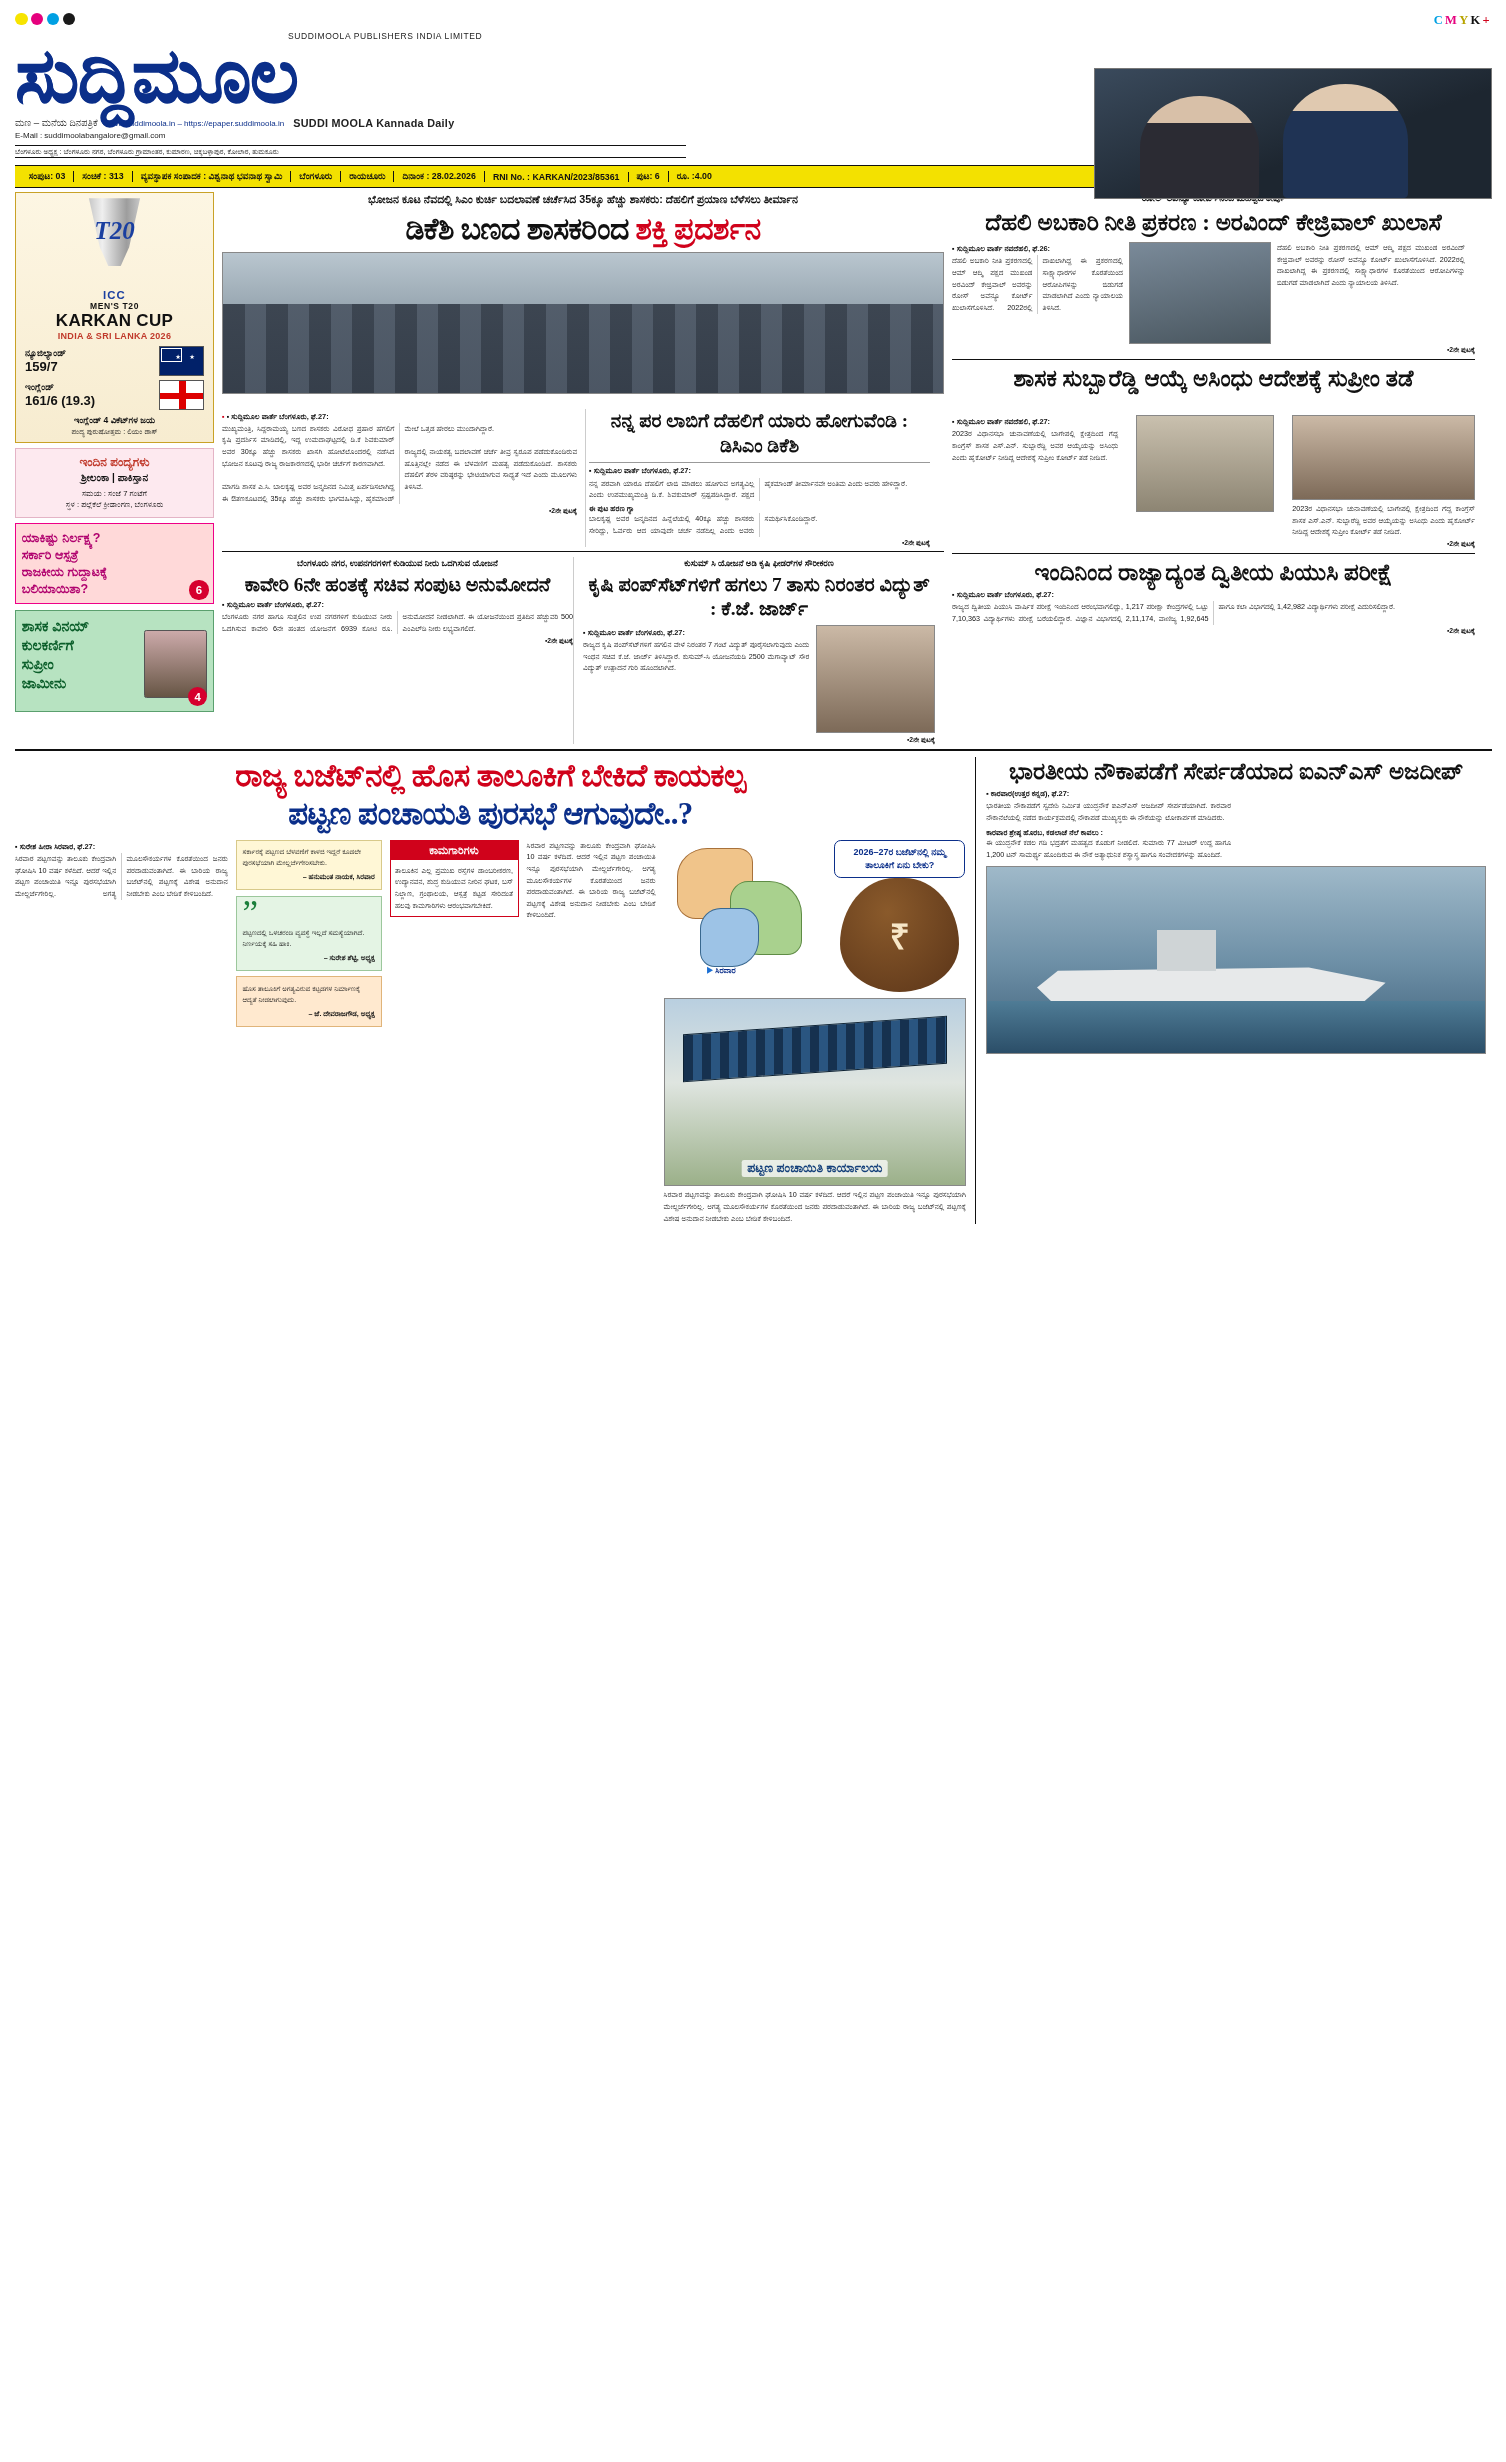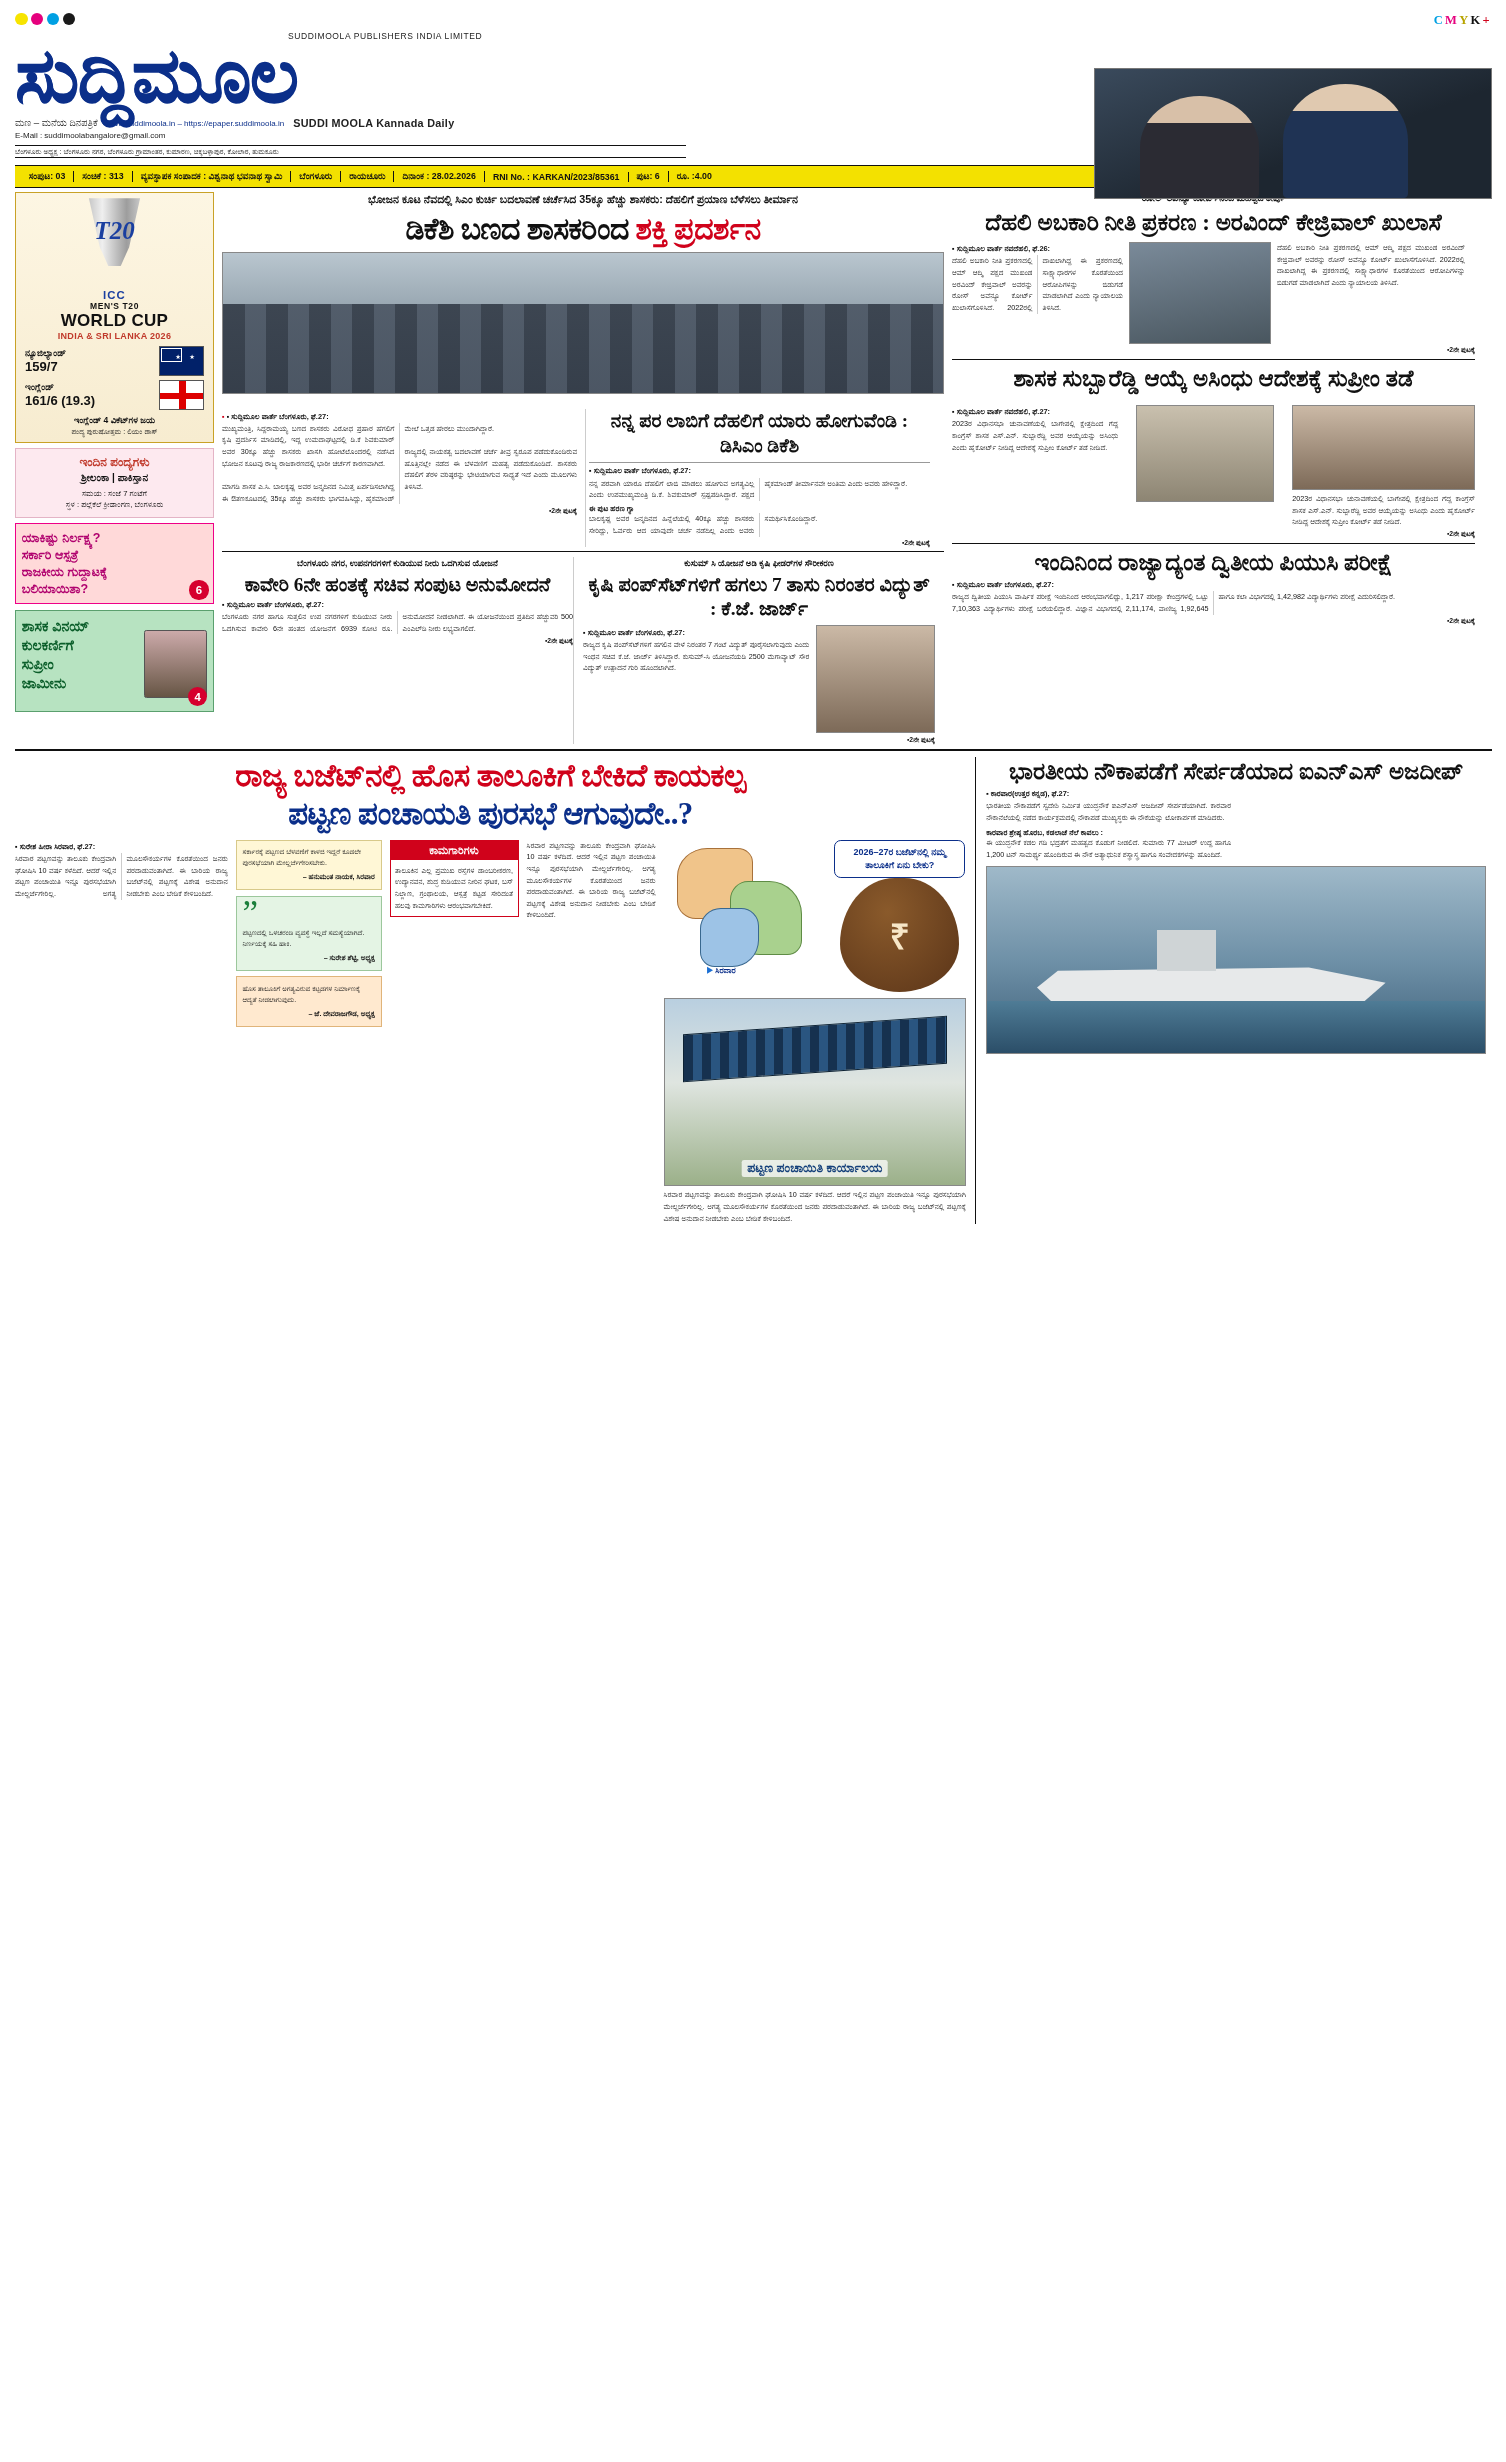--- a/index.html
+++ b/index.html
@@ -259,21 +259,21 @@
 
     <div class="col-left">
 
       <div class="wc-box">
         <div class="trophy">
           <div class="cup"></div>
           <div class="t20">T20</div>
         </div>
         <div class="wc-icc">ICC</div>
         <div class="wc-mens">MEN'S T20</div>
-        <div class="wc-title">WORLD CUP</div>
+        <div class="wc-title">KARKAN CUP</div>
         <div class="wc-host">INDIA &amp; SRI LANKA 2026</div>
 
         <div class="score-row">
           <div style="text-align:left">
             <div class="team-name">ನ್ಯೂಜಿಲ್ಯಾಂಡ್</div>
             <div class="score">159/7</div>
           </div>
           <div class="flag flag-nz"></div>
         </div>
         <div class="score-row">
@@ -382,21 +382,21 @@
           <div class="body cols2">ದೆಹಲಿ ಅಬಕಾರಿ ನೀತಿ ಪ್ರಕರಣದಲ್ಲಿ ಆಮ್ ಆದ್ಮಿ ಪಕ್ಷದ ಮುಖಂಡ ಅರವಿಂದ್ ಕೇಜ್ರಿವಾಲ್ ಅವರನ್ನು ರೋಸ್ ಅವೆನ್ಯೂ ಕೋರ್ಟ್ ಖುಲಾಸೆಗೊಳಿಸಿದೆ. 2022ರಲ್ಲಿ ದಾಖಲಾಗಿದ್ದ ಈ ಪ್ರಕರಣದಲ್ಲಿ ಸಾಕ್ಷ್ಯಾಧಾರಗಳ ಕೊರತೆಯಿಂದ ಆರೋಪಿಗಳನ್ನು ಬಿಡುಗಡೆ ಮಾಡಲಾಗಿದೆ ಎಂದು ನ್ಯಾಯಾಲಯ ತಿಳಿಸಿದೆ.</div>
         </div>
         <div class="photo people" style="width:142px;height:102px"></div>
         <div class="body" style="width:188px">ದೆಹಲಿ ಅಬಕಾರಿ ನೀತಿ ಪ್ರಕರಣದಲ್ಲಿ ಆಮ್ ಆದ್ಮಿ ಪಕ್ಷದ ಮುಖಂಡ ಅರವಿಂದ್ ಕೇಜ್ರಿವಾಲ್ ಅವರನ್ನು ರೋಸ್ ಅವೆನ್ಯೂ ಕೋರ್ಟ್ ಖುಲಾಸೆಗೊಳಿಸಿದೆ. 2022ರಲ್ಲಿ ದಾಖಲಾಗಿದ್ದ ಈ ಪ್ರಕರಣದಲ್ಲಿ ಸಾಕ್ಷ್ಯಾಧಾರಗಳ ಕೊರತೆಯಿಂದ ಆರೋಪಿಗಳನ್ನು ಬಿಡುಗಡೆ ಮಾಡಲಾಗಿದೆ ಎಂದು ನ್ಯಾಯಾಲಯ ತಿಳಿಸಿದೆ.</div>
       </div>
       <div class="cont">▪2ನೇ ಪುಟಕ್ಕೆ</div>
 
       <div class="hr"></div>
 
       <div class="headline-lg">ಶಾಸಕ ಸುಬ್ಬಾರೆಡ್ಡಿ ಆಯ್ಕೆ ಅಸಿಂಧು ಆದೇಶಕ್ಕೆ ಸುಪ್ರೀಂ ತಡೆ</div>
-      <div style="display:flex; gap:18px; margin-top:11px;">
+      <div style="display:flex; gap:18px; margin-top:21px;">
         <div style="width:171px">
           <div class="byline">▪ ಸುದ್ದಿಮೂಲ ವಾರ್ತೆ ನವದೆಹಲಿ, ಫೆ.27:</div>
           <div class="body">2023ರ ವಿಧಾನಸಭಾ ಚುನಾವಣೆಯಲ್ಲಿ ಬಾಗೇಪಲ್ಲಿ ಕ್ಷೇತ್ರದಿಂದ ಗೆದ್ದ ಕಾಂಗ್ರೆಸ್ ಶಾಸಕ ಎಸ್.ಎನ್. ಸುಬ್ಬಾರೆಡ್ಡಿ ಅವರ ಆಯ್ಕೆಯನ್ನು ಅಸಿಂಧು ಎಂದು ಹೈಕೋರ್ಟ್ ನೀಡಿದ್ದ ಆದೇಶಕ್ಕೆ ಸುಪ್ರೀಂ ಕೋರ್ಟ್ ತಡೆ ನೀಡಿದೆ.</div>
         </div>
         <div class="photo court" style="width:142px;height:97px"></div>
         <div style="width:188px">
           <div class="photo portrait" style="height:85px"></div>
           <div class="body" style="margin-top:3.4px">2023ರ ವಿಧಾನಸಭಾ ಚುನಾವಣೆಯಲ್ಲಿ ಬಾಗೇಪಲ್ಲಿ ಕ್ಷೇತ್ರದಿಂದ ಗೆದ್ದ ಕಾಂಗ್ರೆಸ್ ಶಾಸಕ ಎಸ್.ಎನ್. ಸುಬ್ಬಾರೆಡ್ಡಿ ಅವರ ಆಯ್ಕೆಯನ್ನು ಅಸಿಂಧು ಎಂದು ಹೈಕೋರ್ಟ್ ನೀಡಿದ್ದ ಆದೇಶಕ್ಕೆ ಸುಪ್ರೀಂ ಕೋರ್ಟ್ ತಡೆ ನೀಡಿದೆ.</div>
         </div>
       </div>

